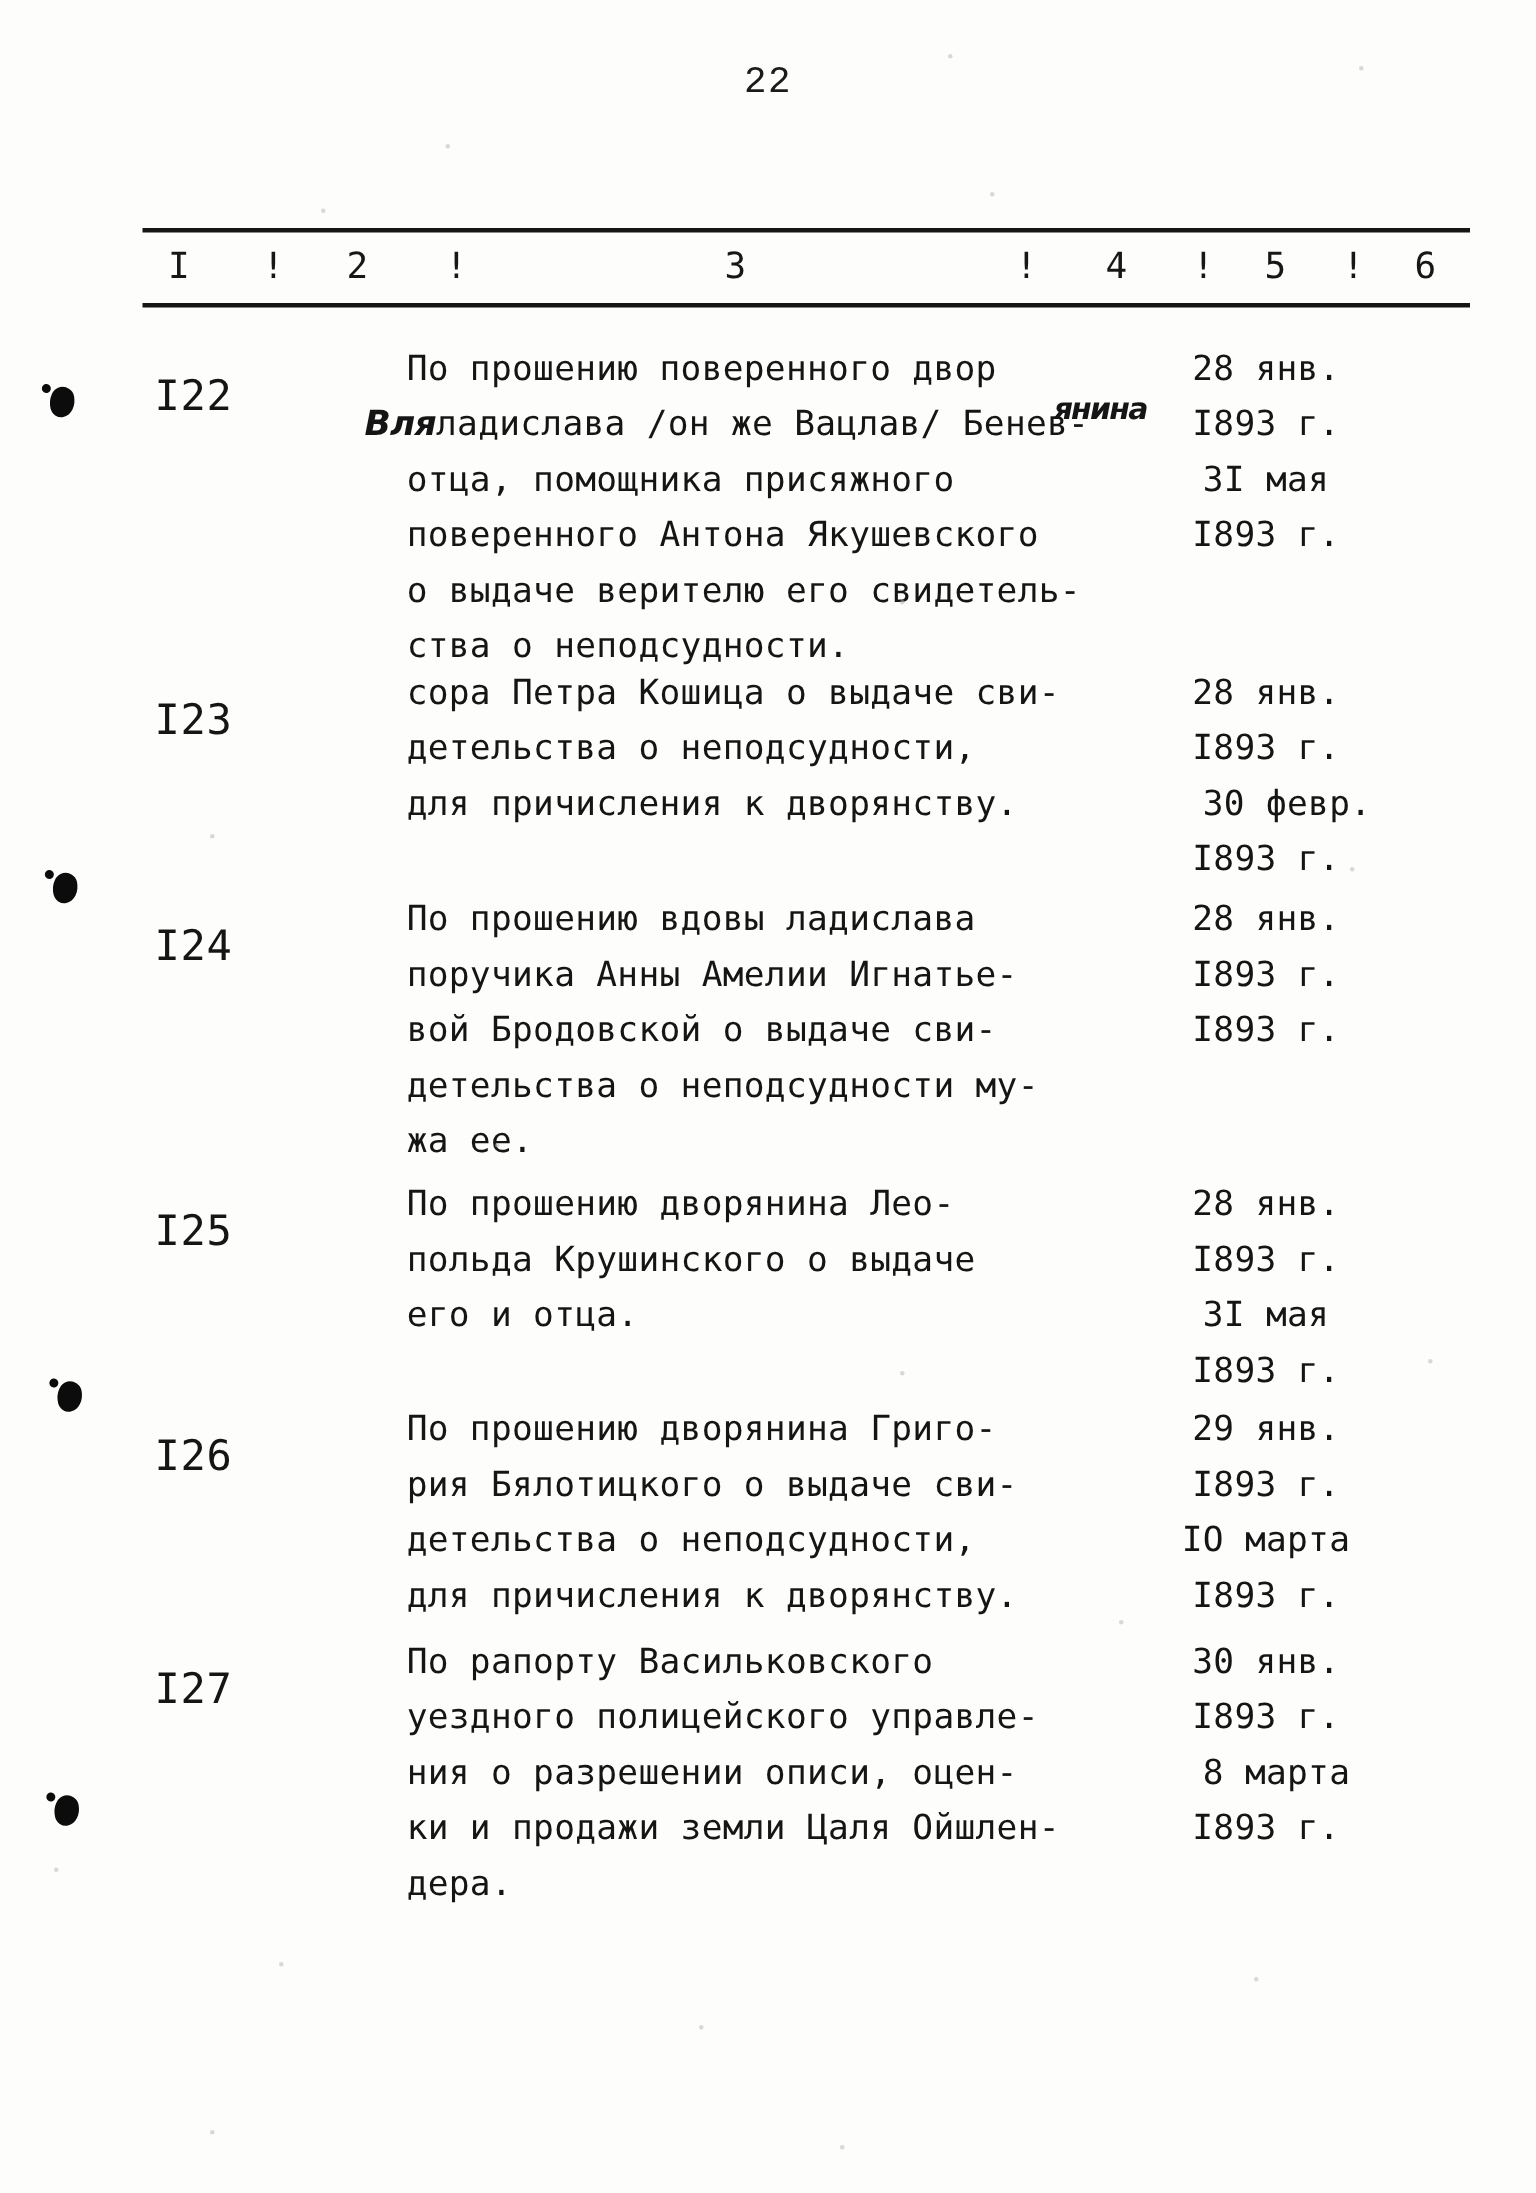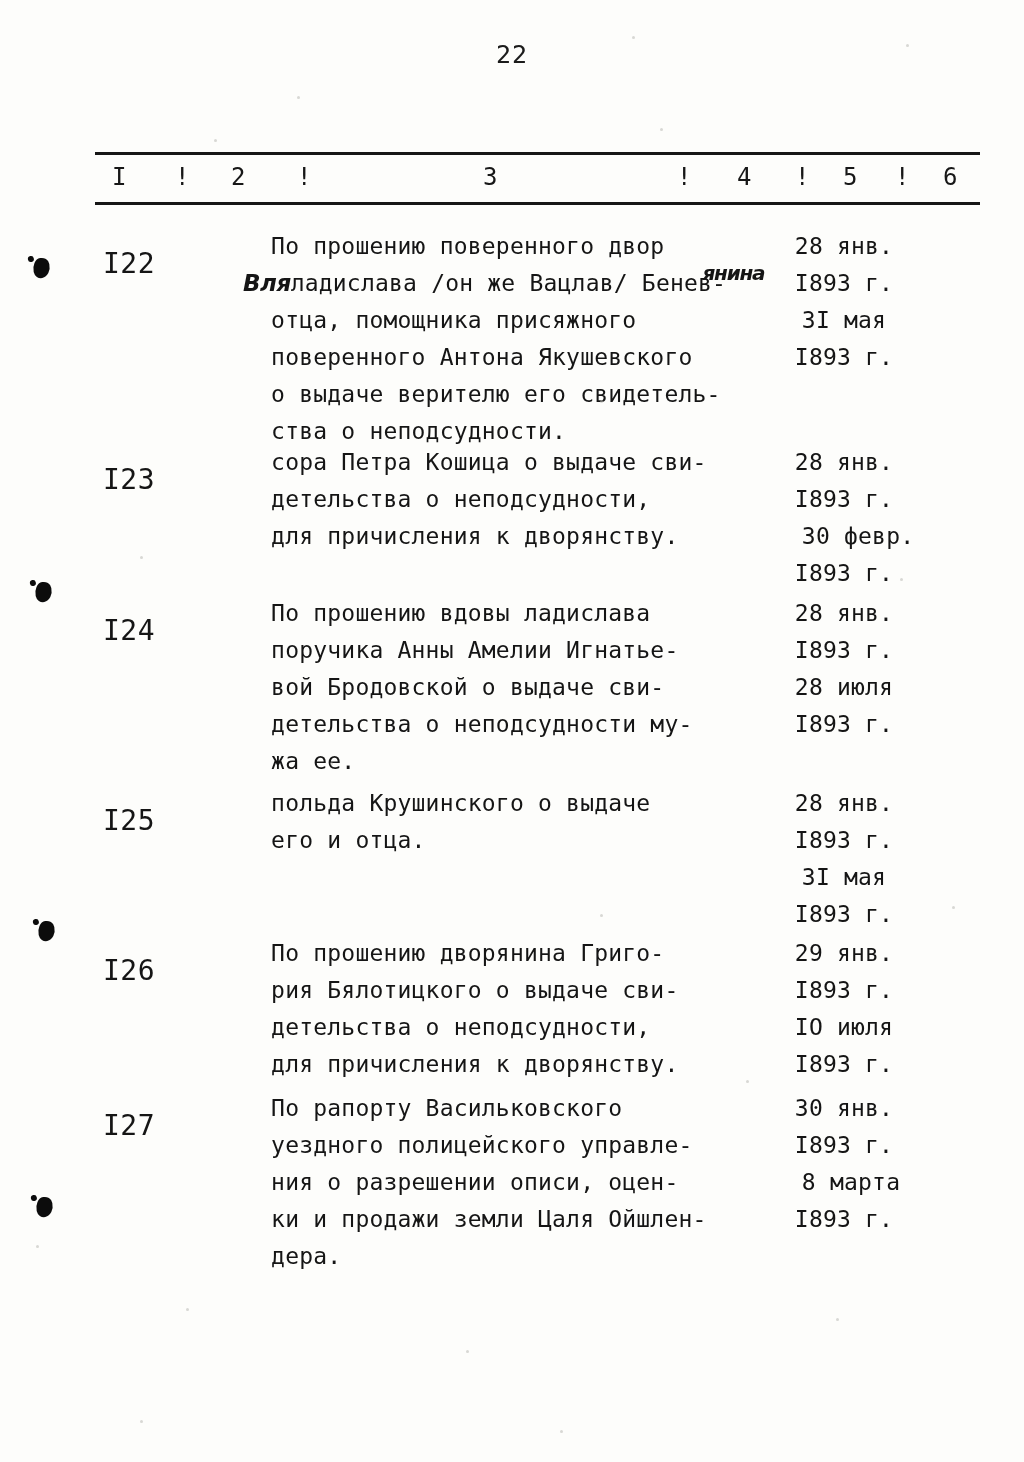--- a/index.html
+++ b/index.html
@@ -28,20 +28,21 @@
   
   .page-number {
     position: absolute;
     top: 40px;
     left: 0;
     width: 1024px;
     text-align: center;
     font-size: 25px;
     letter-spacing: 1px;
     color: #1b1b1b;
+    font-family: Liberation Mono, monospace;
   }
 
   
   .rule {
     position: absolute;
     left: 95px;
     width: 885px;
     height: 3px;
     background: #161616;
   }
@@ -205,27 +206,27 @@
         <div class="body">
           <div class="ln">  По прошению вдовы ладислава</div>
           <div class="ln">  поручика Анны Амелии Игнатье-</div>
           <div class="ln">  вой Бродовской о выдаче сви-</div>
           <div class="ln">  детельства о неподсудности му-</div>
           <div class="ln">  жа ее.</div>
         </div>
         <div class="dates">
           <div class="ln">28 янв.</div>
           <div class="ln">I893 г.</div>
-          <div class="ln">28 июля</div>
           <div class="ln">I893 г.</div>
         </div>
       </div>
       <div class="entry" style="top: 785px;">
         <div class="num">I25</div>
         <div class="body">
+          <div class="ln">  По прошению дворянина Лео-</div>
           <div class="ln">  польда Крушинского о выдаче</div>
           <div class="ln">  его и отца.</div>
         </div>
         <div class="dates">
           <div class="ln">28 янв.</div>
           <div class="ln">I893 г.</div>
           <div class="ln">3I мая</div>
           <div class="ln">I893 г.</div>
         </div>
       </div>
@@ -233,21 +234,21 @@
         <div class="num">I26</div>
         <div class="body">
           <div class="ln">  По прошению дворянина Григо-</div>
           <div class="ln">  рия Бялотицкого о выдаче сви-</div>
           <div class="ln">  детельства о неподсудности,</div>
           <div class="ln">  для причисления к дворянству.</div>
         </div>
         <div class="dates">
           <div class="ln">29 янв.</div>
           <div class="ln">I893 г.</div>
-          <div class="ln">IO июля</div>
+          <div class="ln">IO марта</div>
           <div class="ln">I893 г.</div>
         </div>
       </div>
       <div class="entry" style="top: 1090px;">
         <div class="num">I27</div>
         <div class="body">
           <div class="ln">  По рапорту Васильковского</div>
           <div class="ln">  уездного полицейского управле-</div>
           <div class="ln">  ния о разрешении описи, оцен-</div>
           <div class="ln">  ки и продажи земли Цаля Ойшлен-</div>

